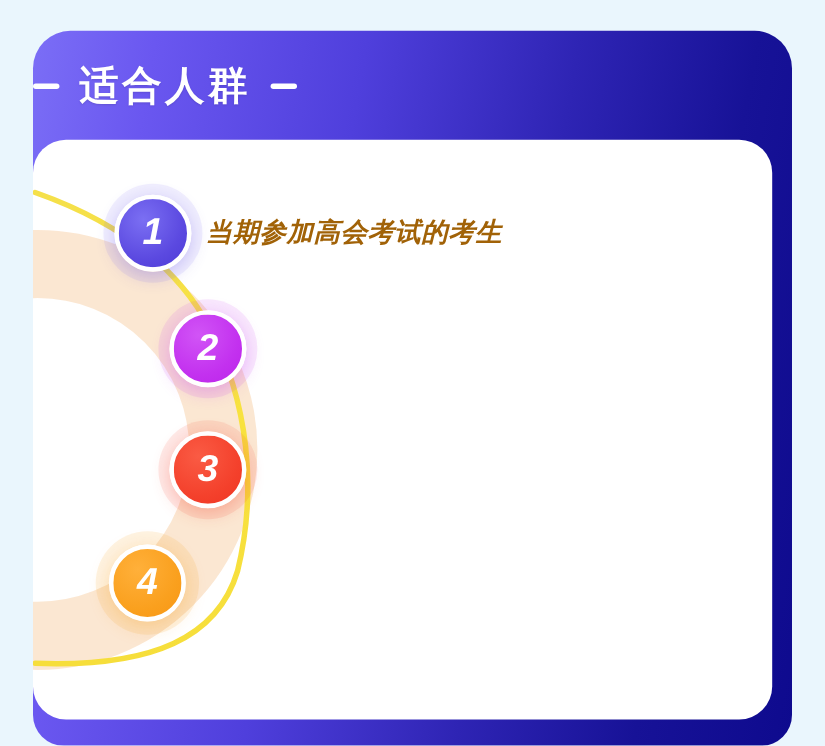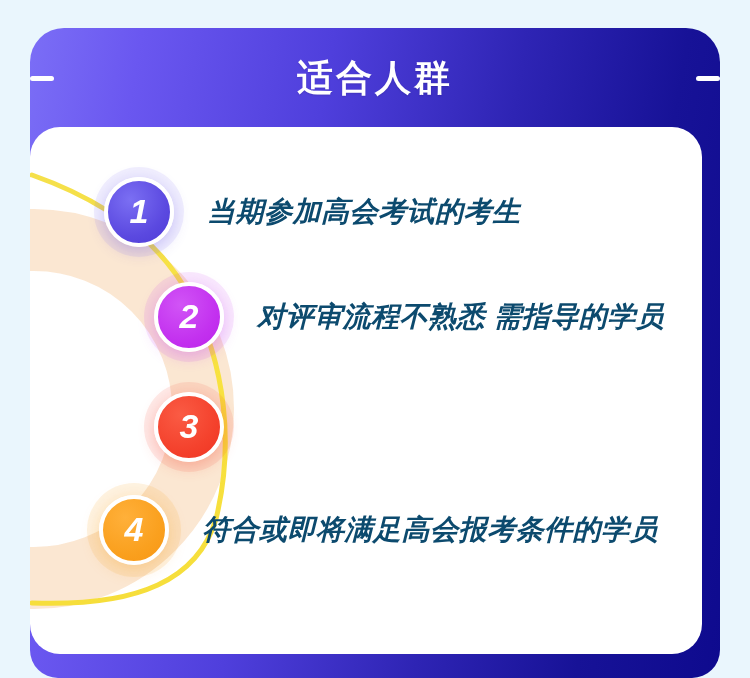--- a/index.html
+++ b/index.html
@@ -43,21 +43,21 @@
 
   
   .header {
     position: absolute;
     left: 30px;
     top: 28px;
     width: 690px;
     height: 100px;
     display: flex;
     align-items: center;
-    justify-content: space-between;
+    justify-content: flex-start;
     gap: 18px;
     pointer-events: none;
   }
   .title-text {
     color: #ffffff;
     font-size: 36px;
     font-weight: bold;
     letter-spacing: 3px;
     line-height: 1;
     text-shadow: 0 1px 2px rgba(0,0,0,0.12);
@@ -155,23 +155,23 @@
   .badge.b3 {
     background: radial-gradient(circle at 36% 30%, #fa5b44 0%, #f4412c 62%, #ef3422 100%);
     box-shadow: 0 0 0 10px rgba(244,65,44,0.11), 0 4px 16px rgba(244,65,44,0.30);
   }
   .badge.b4 {
     background: radial-gradient(circle at 36% 30%, #ffb03a 0%, #faa01e 62%, #f89614 100%);
     box-shadow: 0 0 0 12px rgba(250,160,30,0.13), 0 4px 18px rgba(250,160,30,0.32);
   }
 
   .row-label {
-    margin-left: 33px;
-    color: #0c4a6e;
-    font-size: 28px;
+    margin-left: 13px;
+    color: #a16207;
+    font-size: 24px;
     font-weight: bold;
     font-style: italic;
     letter-spacing: 0.5px;
     white-space: nowrap;
     line-height: 1;
   }
 </style>
 </head>
 <body>
 
@@ -208,30 +208,28 @@
       <div class="badge b1">
         <span>1</span>
       </div>
       <div class="row-label">当期参加高会考试的考生</div>
     </div>
 
     <div class="row row-2">
       <div class="badge b2">
         <span>2</span>
       </div>
-      <div class="row-label">对评审流程不熟悉 需指导的学员</div>
     </div>
 
     <div class="row row-3">
       <div class="badge b3">
         <span>3</span>
       </div>
     </div>
 
     <div class="row row-4">
       <div class="badge b4">
         <span>4</span>
       </div>
-      <div class="row-label">符合或即将满足高会报考条件的学员</div>
     </div>
 
   </div>
 </div>
 
 </body></html>

